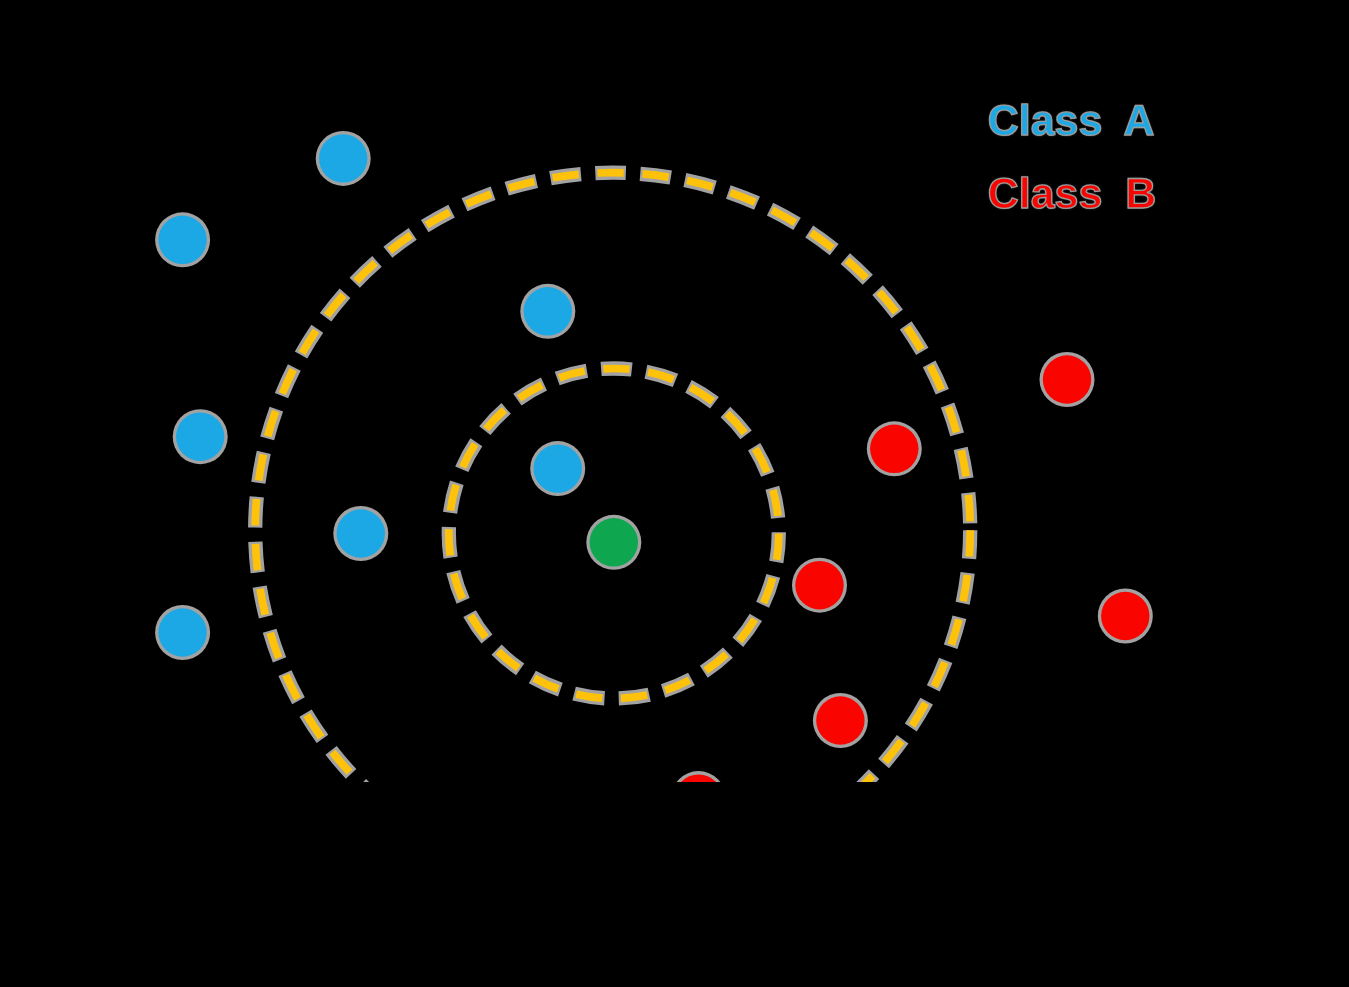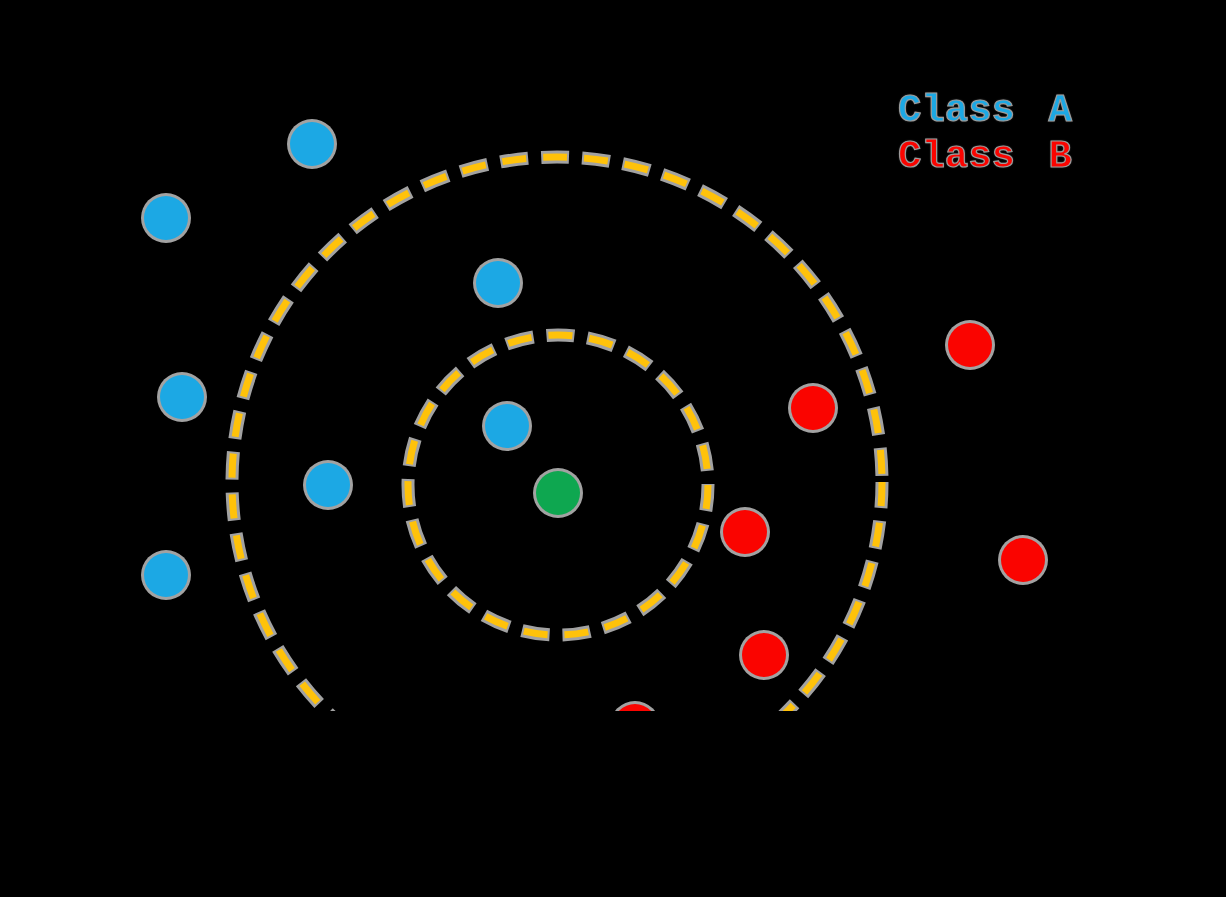--- a/index.html
+++ b/index.html
@@ -6,21 +6,21 @@
     margin: 0;
     padding: 0;
     background: #000000;
   }
   #canvas {
     position: relative;
     width: 1226px;
     height: 711px;
     background: #000000;
     overflow: hidden;
-    font-family: Liberation Mono, monospace;
+    font-family: Liberation Sans, sans-serif;
   }
   #diagram-svg {
     position: absolute;
     left: 0;
     top: 0;
   }
   #legend {
     position: absolute;
     left: 898px;
     top: 88px;
@@ -113,16 +113,16 @@
         </g>
         <g>
           <circle cx="558" cy="493" r="25" fill="#A2A2A2"></circle>
           <circle cx="558" cy="493" r="22" fill="#0EA750"></circle>
         </g>
       </g>
   </svg>
 
   <div id="legend">
     <span class="legend-entry" style="color: rgb(28, 168, 228);">Class A</span>
-    <span class="legend-entry" style="color: rgb(250, 4, 0);">Class B</span>
+    <span class="legend-entry" style="color: rgb(250, 4, 0); margin-top: 20px;">Class B</span>
   </div>
 
 </div>
 
 </body></html>

